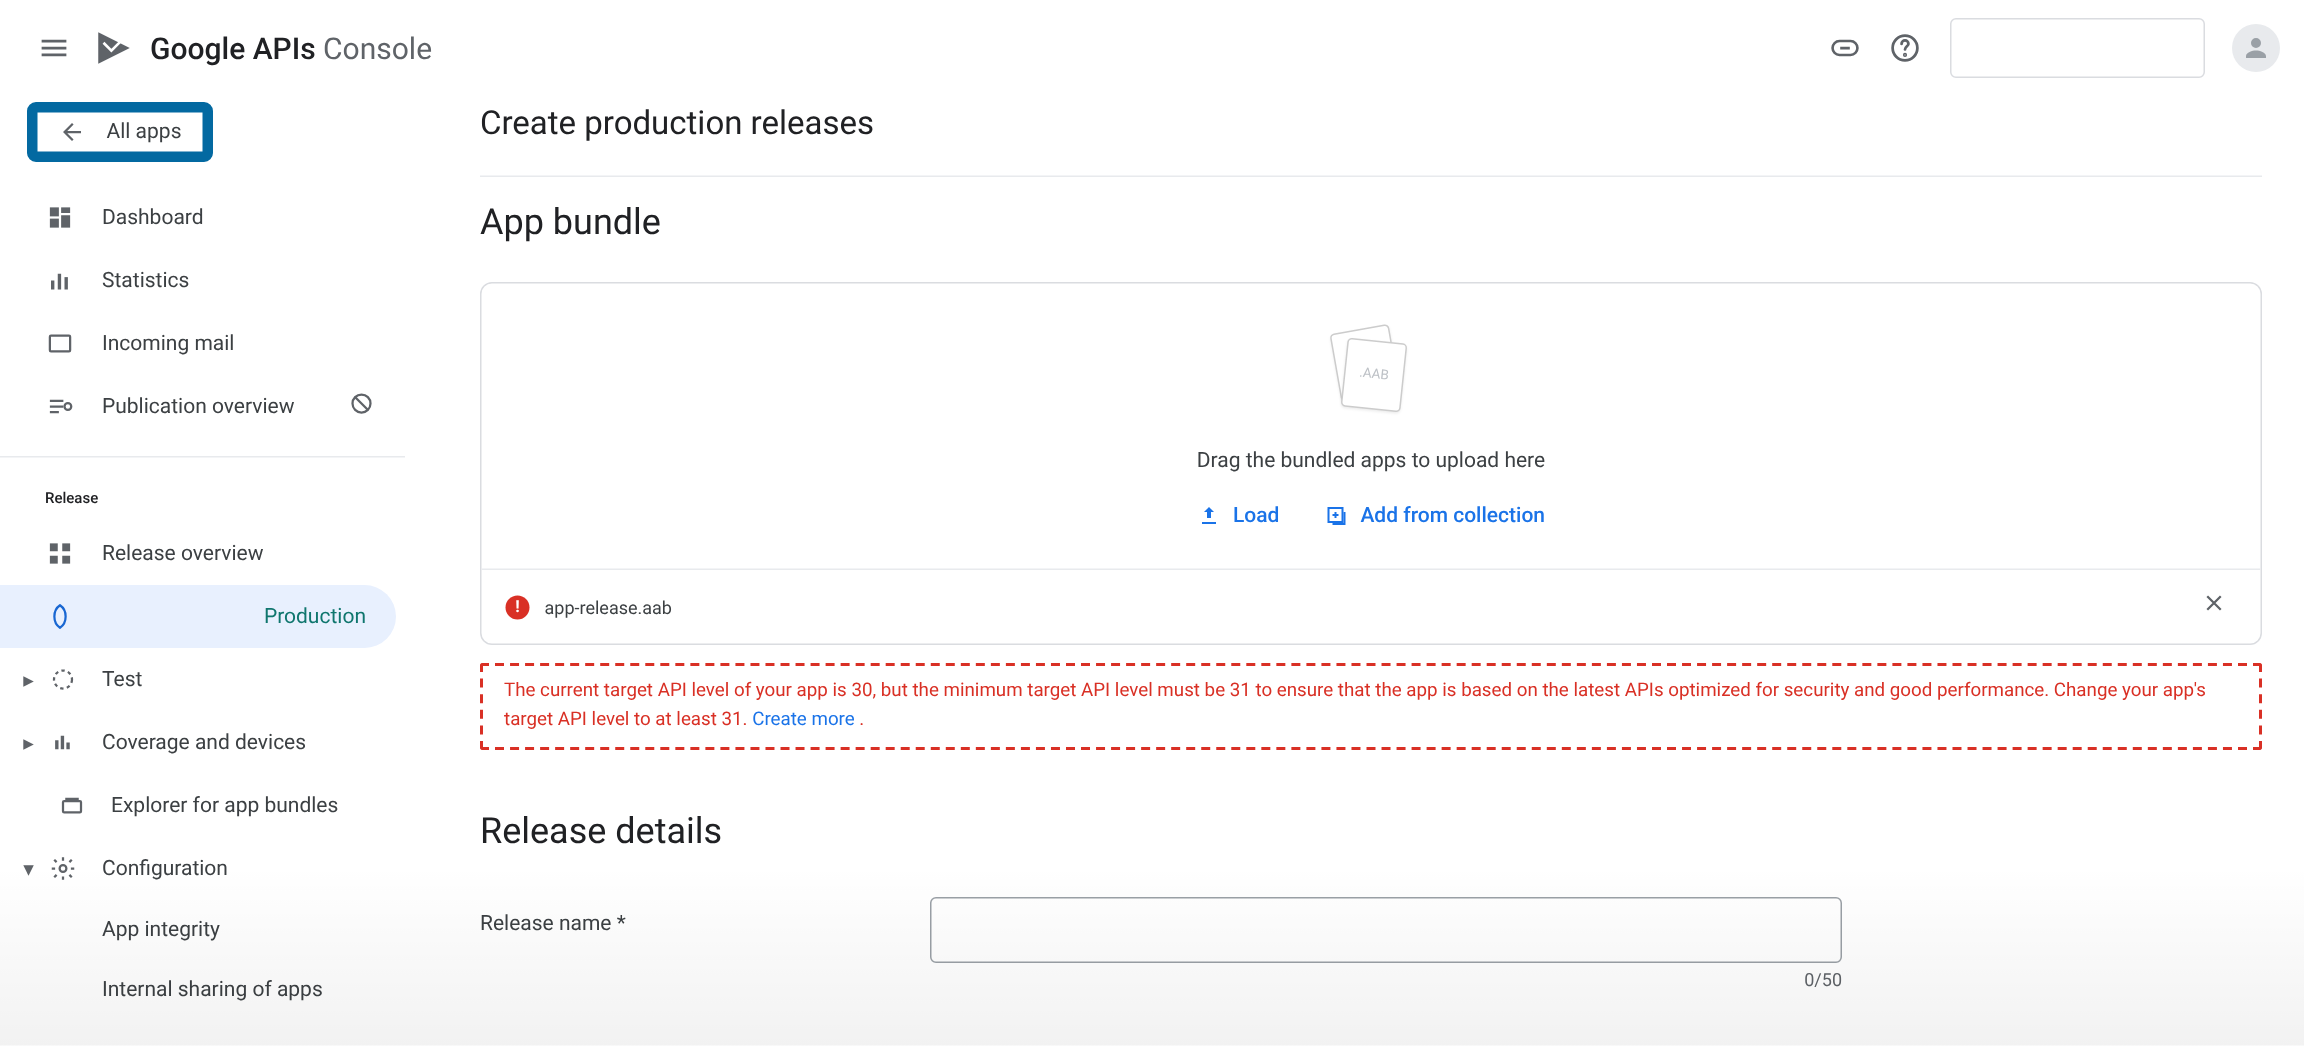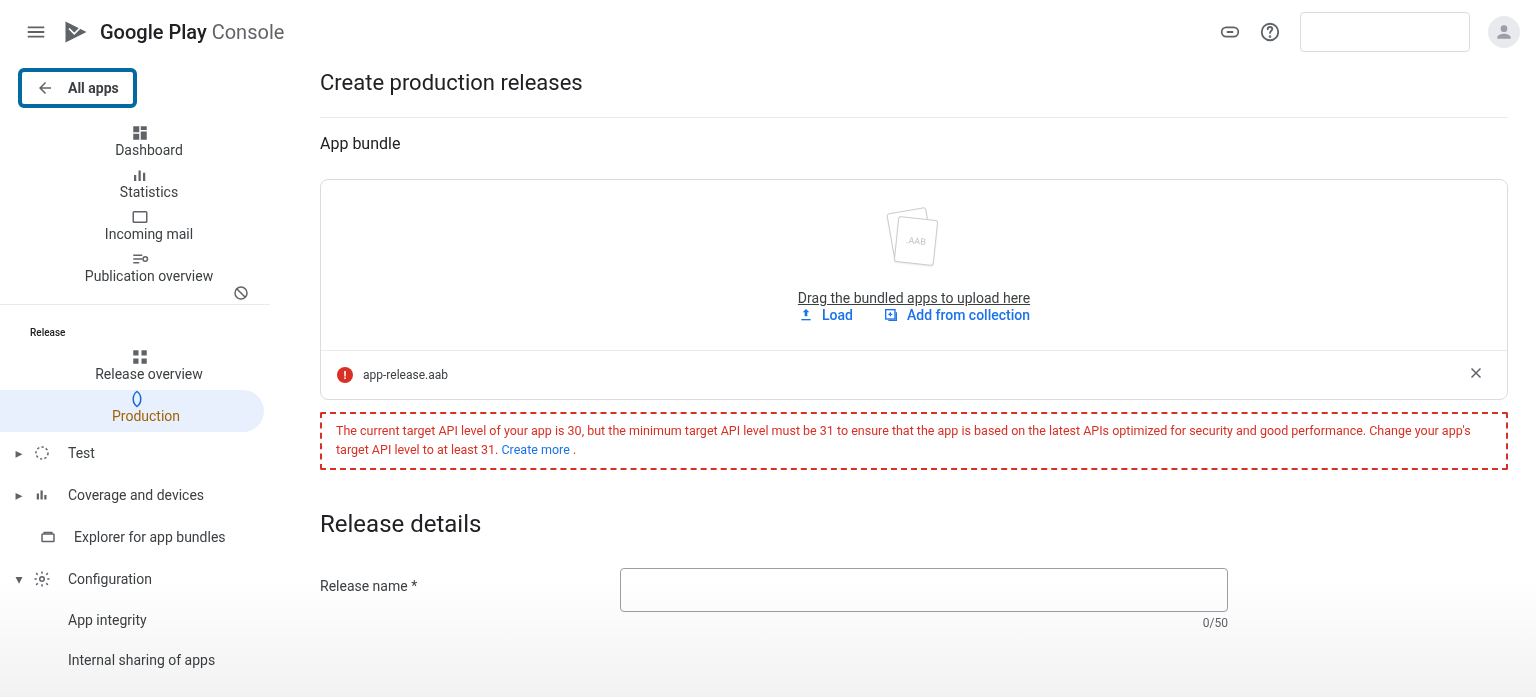--- a/index.html
+++ b/index.html
@@ -15,51 +15,51 @@
   .search-wrap { flex:0 0 670px; margin-left:70px; height:46px; background:#f1f3f4; border-radius:8px; display:flex; align-items:center; padding:0 16px; }
   .search-wrap input { border:none; background:transparent; font-size:16px; color:#5f6368; outline:none; flex:1; margin-left:12px; }
   .header-spacer { flex:1; }
   .header-icon-btn { width:40px; height:40px; border:none; background:transparent; display:flex; align-items:center; justify-content:center; cursor:pointer; color:#5f6368; }
   .dropdown-placeholder { width:170px; height:40px; border:1px solid #dadce0; border-radius:4px; margin:0 10px; }
   .avatar { width:32px; height:32px; border-radius:50%; background:#e8eaed; display:flex; align-items:center; justify-content:center; margin-left:8px; }
   .avatar svg { fill:#9aa0a6; }
 
   
   .left-nav { position:absolute; top:64px; left:0; width:270px; bottom:0; background:#fff; border-right:none; overflow-y:auto; }
-  .back-btn { margin:4px 18px 16px 18px; height:40px; border:4px solid #0369a1; border-radius:6px; background:#fff; display:flex; align-items:center; padding:0 14px; cursor:pointer;font-weight:bold; }
+  .back-btn { margin:4px 18px 16px 18px; height:40px; border:7px solid #0369a1; border-radius:6px; background:#fff; display:flex; align-items:center; padding:0 14px; cursor:pointer; }
   .back-btn span { font-size:14px; color:#3c4043; margin-left:14px; }
-  .nav-item { display:flex; align-items:center; height:42px; padding:0 20px 0 30px; cursor:pointer; font-size:14px; color:#3c4043; position:relative;flex-direction:column; }
+  .nav-item { display:flex; align-items:center; height:42px; padding:0 20px 0 30px; cursor:pointer; font-size:14px; color:#3c4043; position:relative; }
   .nav-item .ico { width:20px; display:flex; justify-content:center; color:#5f6368; }
   .nav-item .lbl { margin-left:18px; }
   .nav-item .trail { margin-left:auto; color:#5f6368; }
-  .nav-item.selected { background:#e8f0fe; color:#a16207; border-top-right-radius:22px; border-bottom-right-radius:22px; margin-right:6px; }
+  .nav-item.selected { background:#e8f0fe; color:#0f766e; border-top-right-radius:22px; border-bottom-right-radius:22px; margin-right:6px;justify-content:space-between; }
   .nav-item.selected .ico { color:#1967d2; }
   .divider { height:1px; background:#e8eaed; margin:12px 0; }
   .section-hdr { font-size:10px; font-weight:500; color:#202124; padding:10px 30px; }
   .tree-item { display:flex; align-items:center; height:42px; padding-left:14px; font-size:14px; color:#3c4043; cursor:pointer; }
   .tree-item .chev { width:10px; display:flex; justify-content:center; color:#5f6368; }
   .tree-item .ico { width:24px; margin-left:6px; display:flex; justify-content:center; color:#5f6368; }
   .tree-item .lbl { margin-left:14px; }
   .sub-item { padding-left:68px; height:40px; display:flex; align-items:center; font-size:14px; color:#3c4043; cursor:pointer; }
 
   
   .main { position:absolute; top:64px; left:320px; right:28px; bottom:0; overflow-y:auto; }
   .page-title { font-size:22px; color:#202124; margin:6px 0 22px 0; font-weight:400; }
   .hr { height:1px; background:#e8eaed; margin:0 0 16px 0; }
   .sub-text { font-size:14px; color:#5f6368; margin-bottom:36px; }
-  .section-title { font-size:16px; color:#202124; font-weight:400; margin-bottom:26px; }
+  .section-title { font-size:24px; color:#202124; font-weight:400; margin-bottom:26px; }
 
   .upload-box { border:1px solid #dadce0; border-radius:8px; }
   .upload-area { display:flex; flex-direction:column; align-items:center; padding:30px 0 26px 0; }
   .file-stack { width:56px; height:56px; position:relative; }
   .file-stack .sheet { position:absolute; width:40px; height:46px; background:#fff; border:1px solid #ccc; border-radius:3px; box-shadow:0 1px 2px rgba(0,0,0,.08); font-size:9px; color:#bdc1c6; display:flex; align-items:center; justify-content:center; }
   .file-stack .sheet.back { left:4px; top:0; transform:rotate(-10deg); }
   .file-stack .sheet.front { left:10px; top:8px; transform:rotate(6deg); }
-  .drag-text { margin-top:24px; font-size:14px; color:#3c4043;text-decoration:underline; }
-  .upload-actions { display:flex; gap:18px; }
+  .drag-text { margin-top:24px; font-size:14px; color:#3c4043; }
+  .upload-actions { display:flex; gap:18px; margin-top:20px; }
   .action-btn { display:flex; align-items:center; gap:8px; border:none; background:transparent; color:#1a73e8; font-size:14px; font-weight:500; cursor:pointer; }
 
   .file-row { display:flex; align-items:center; padding:12px 16px; border-top:1px solid #e8eaed; }
   .file-row .err-dot { width:16px; height:16px; border-radius:50%; background:#d93025; color:#fff; font-size:11px; font-weight:700; display:flex; align-items:center; justify-content:center; }
   .file-row .fname { margin-left:10px; font-size:12px; color:#3c4043; }
   .file-row .close-x { margin-left:auto; border:none; background:transparent; cursor:pointer; color:#5f6368; font-size:18px; }
 
   .error-banner { margin-top:12px; border:2px dashed #d93025; border-radius:2px; padding:8px 14px; font-size:12.5px; line-height:1.5; color:#d93025; }
   .error-banner a { color:#1a73e8; text-decoration:none; }
 
@@ -80,21 +80,21 @@
   <button class="menu-btn">
     <svg width="22" height="22" viewBox="0 0 24 24" fill="#5f6368">
         <path d="M3 6h18v2H3zM3 11h18v2H3zM3 16h18v2H3z"></path>
       </svg>
   </button>
   <div class="logo-wrap">
     <svg class="logo-tri" viewBox="0 0 32 32">
       <polygon points="4,4 28,16 4,28" fill="#5f6368"></polygon>
       <polyline points="8,12 14,18 22,10" fill="none" stroke="#fff" stroke-width="2"></polyline>
     </svg>
-    <span class="logo-text"><b>Google Play</b><span> Console</span></span>
+    <span class="logo-text"><b>Google APIs</b><span> Console</span></span>
   </div>
   <div class="header-spacer"></div>
   <button class="header-icon-btn">
     <svg width="22" height="22" viewBox="0 0 24 24" fill="#5f6368">
         <path d="M3.9 12a4.1 4.1 0 014.1-4.1h4V6H8a6 6 0 000 12h4v-1.9H8A4.1 4.1 0 013.9 12zm4.6 1h7v-2h-7zm7.5-7H12v1.9h4a4.1 4.1 0 010 8.2h-4V18h4a6 6 0 000-12z"></path>
       </svg>
   </button>
   <button class="header-icon-btn">
     <svg width="22" height="22" viewBox="0 0 24 24" fill="none" stroke="#5f6368" stroke-width="2">
         <circle cx="12" cy="12" r="9"></circle>

